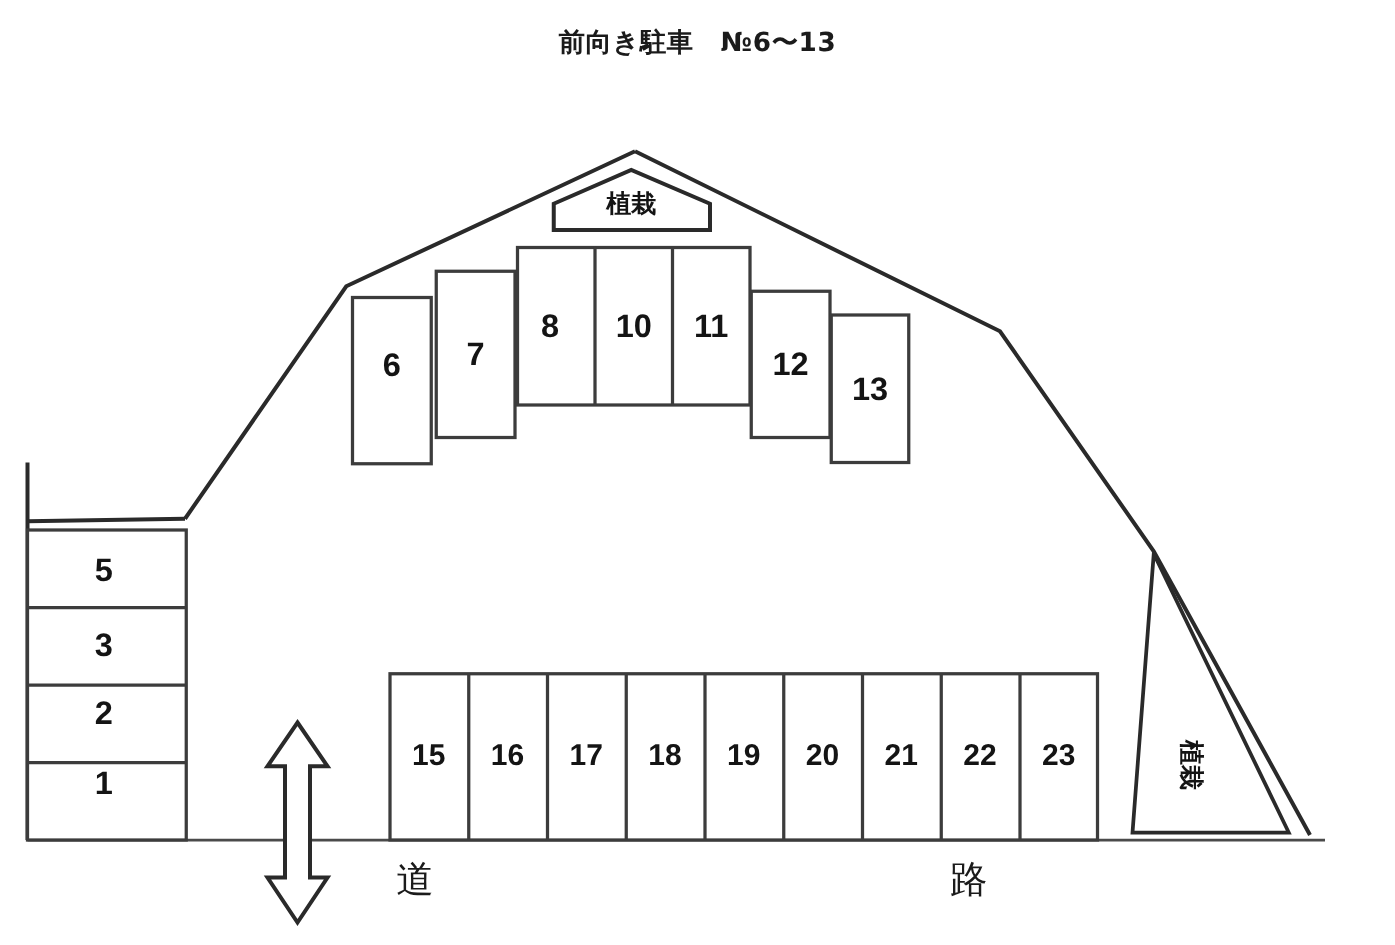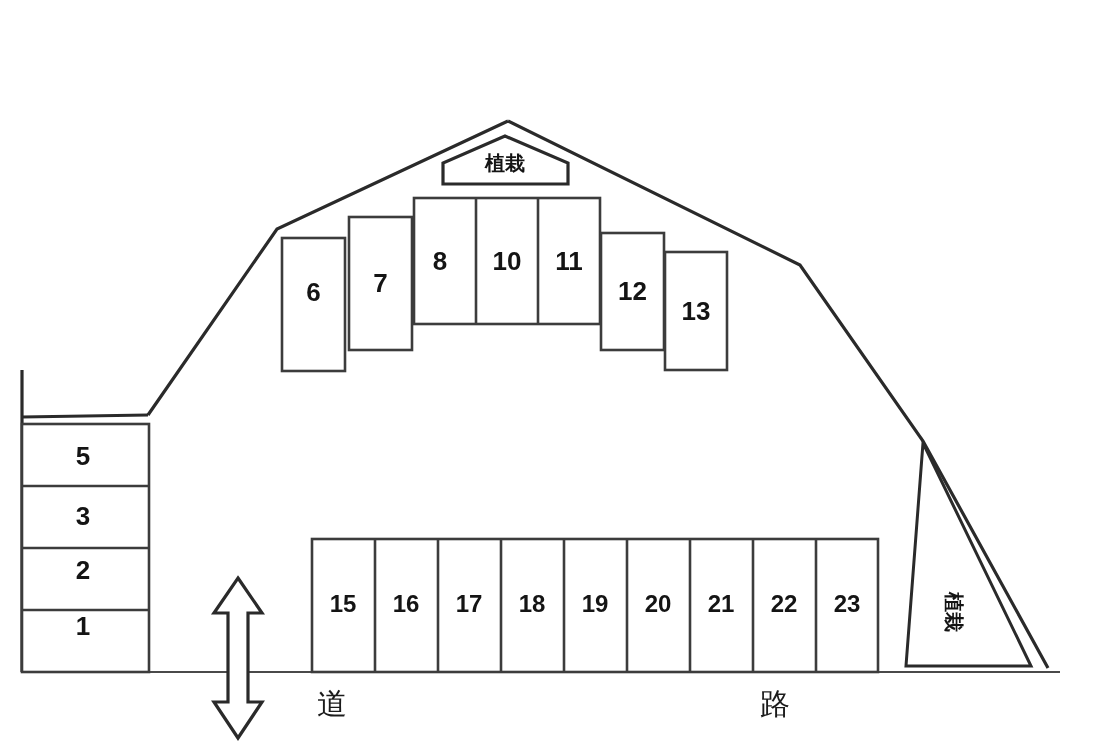--- a/index.html
+++ b/index.html
@@ -103,20 +103,21 @@
   .road-line {
     stroke: #4a4a4a;
     stroke-width: 2.2;
   }
 </style>
 </head>
 <body>
 
 <div id="page">
 
+  <div id="title">前向き駐車　№6〜13</div>
 
   <svg id="map-svg" viewBox="0 0 1116 756">
 
     <g>
 
       <path class="lot-line" d="M 22 370 L 22 672"></path>
 
       <path class="lot-line" d="M 22 417 L 148 415"></path>
 
       <path class="lot-line" d="M 148 415 L 277 229 L 508 121"></path>

